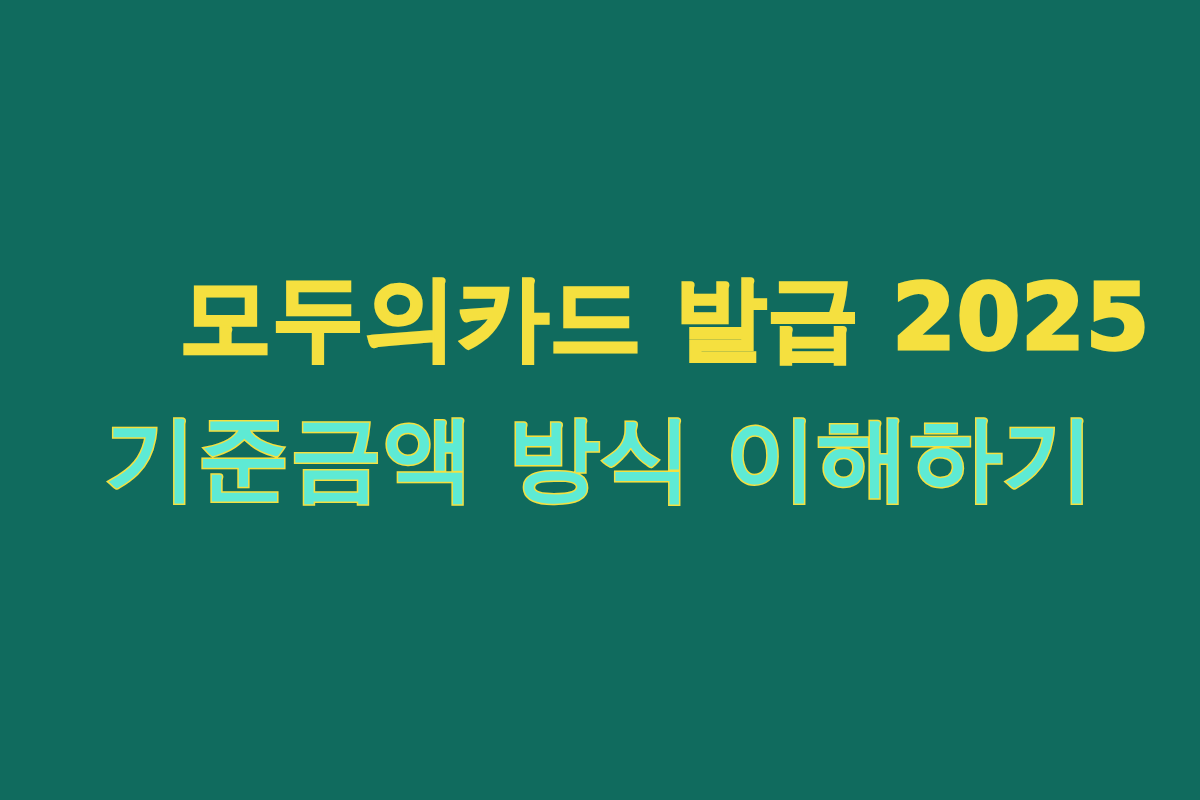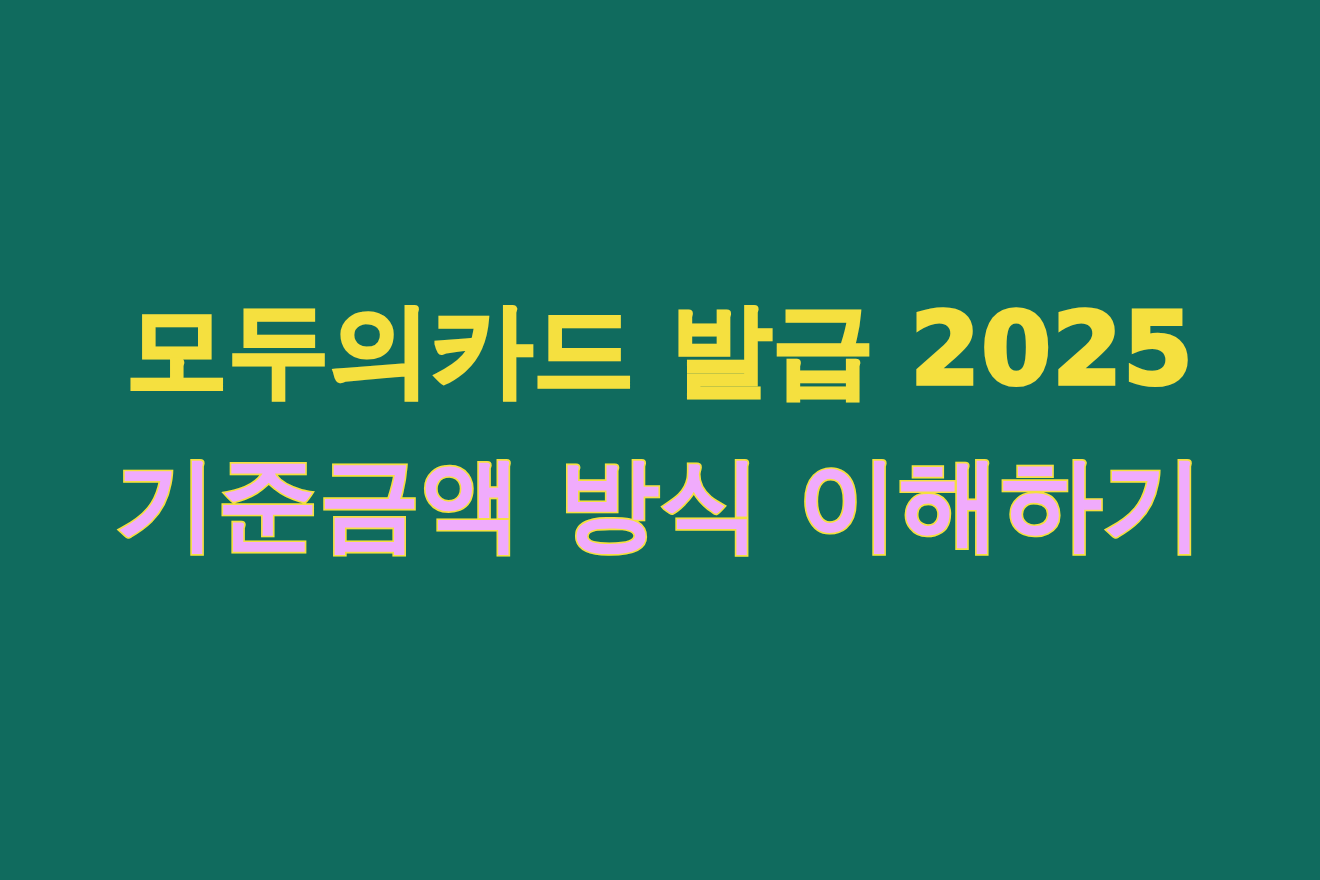--- a/index.html
+++ b/index.html
@@ -52,18 +52,18 @@
     font-size: 92px;
   }
 </style>
 </head>
 <body>
 
 <div id="thumbnail-canvas" style="background: rgb(16, 107, 94);">
 
   <div id="title-block">
 
-    <span class="title-line line-1" style="color: rgb(245, 224, 63); -webkit-text-stroke: 3px rgb(245, 224, 63);">모두의카드 발급 2025</span>
+    <span class="title-line line-1" style="color: rgb(245, 224, 63); text-align: right; -webkit-text-stroke: 3px rgb(245, 224, 63);">모두의카드 발급 2025</span>
 
-    <span class="title-line line-2" style="color: #f0abfc; -webkit-text-stroke: 3px rgb(245, 224, 63);">기준금액 방식 이해하기</span>
+    <span class="title-line line-2" style="color: #5eead4; -webkit-text-stroke: 3px rgb(245, 224, 63);">기준금액 방식 이해하기</span>
 
   </div>
 </div>
 
 </body></html>

